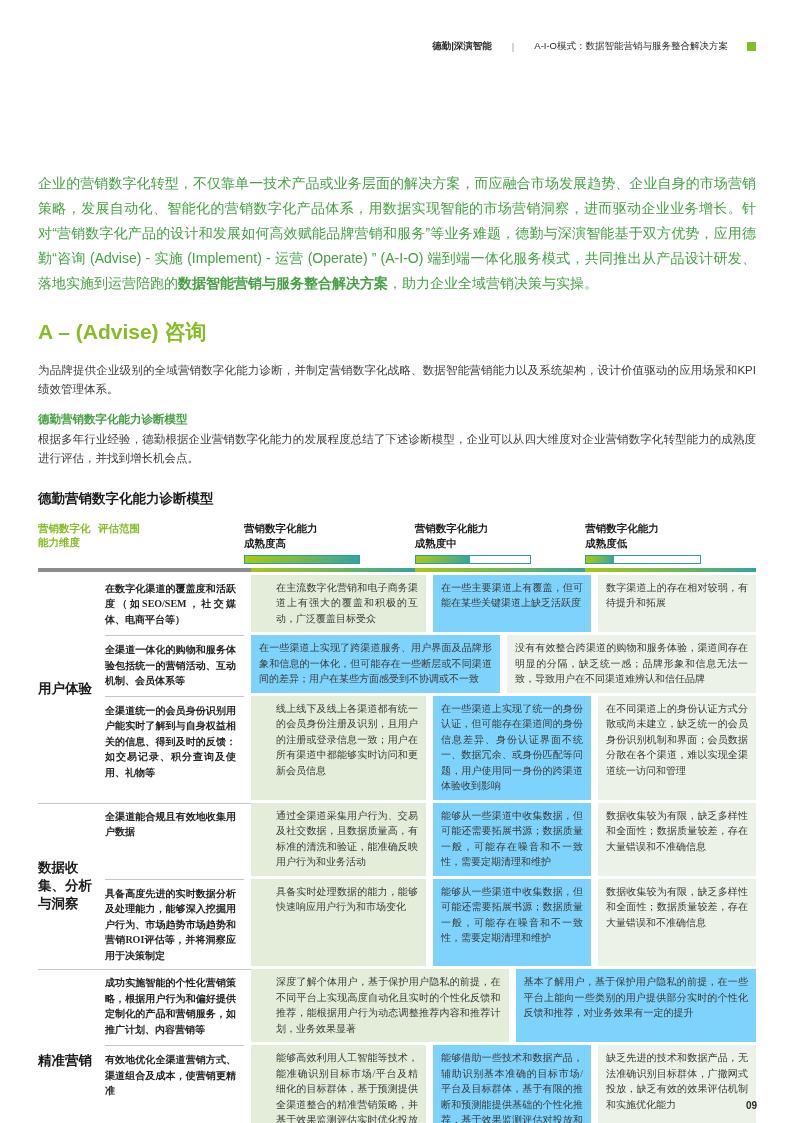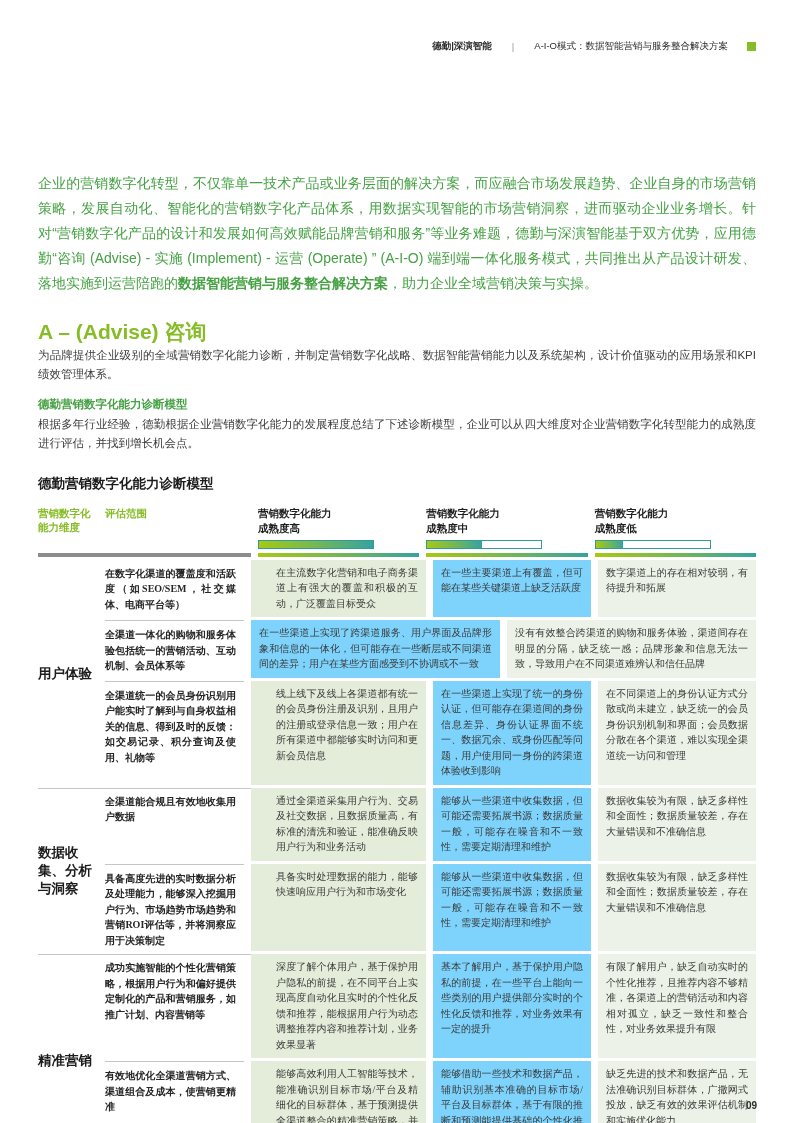--- a/index.html
+++ b/index.html
@@ -14,31 +14,31 @@
   .top-header .sep { color:#9a9a9a; font-weight:300; margin:0 1px; }
   .green-square { width:9px; height:9px; background:#86BC25; display:inline-block; flex:none; }
 
   
   .intro { margin-top:118px; font-size:14px; line-height:25px; color:#45A143;
     text-align:justify; }
   .intro b { font-weight:bold; }
 
   
   .section-title { margin-top:22px; font-size:21px; font-weight:bold; color:#86BC25; }
-  .body-text { margin-top:0; font-size:11.5px; line-height:19px; color:#3c3c3c;
+  .body-text { margin-top:15px; font-size:11.5px; line-height:19px; color:#3c3c3c;
     text-align:justify; }
   .green-sub { margin-top:13px; font-size:11.5px; font-weight:bold; color:#45A143; }
   .model-para { margin-top:3px; }
 
   
   .dtable { margin-top:22px; border-bottom:2px solid #ABC914; padding-bottom:2px; }
   .dtable-title { font-size:13.5px; font-weight:bold; color:#1c1c1c; }
 
   .thead { margin-top:13px; position:relative; display:grid;
-    grid-template-columns:60px 146px 1fr 1fr 1fr; column-gap:7px; }
+    grid-template-columns:60px 146px 1fr 1fr 1fr; }
   .green-label { font-size:10.5px; font-weight:bold; color:#86BC25; line-height:14px;
     display:block; }
   .th-mat { display:flex; flex-direction:column; }
   .mat-l { font-size:10.5px; font-weight:bold; color:#1f1f1f; line-height:14.5px; }
   .bar { margin-top:5px; width:116px; height:9px; border:1px solid #2F9E9B; position:relative;
     background:#ffffff; }
   .bar-fill { position:absolute; top:0; left:0; bottom:0; width:100%;
     background:linear-gradient(90deg,#A8C813 0%,#6FB65A 55%,#35A3A1 100%); }
   .th-mat .spacer { flex:1; min-height:4px; }
   .mat-rule { height:3.5px; background:linear-gradient(90deg,#A8C813 0%,#6FB65A 55%,#35A3A1 100%); }
@@ -168,21 +168,20 @@
         </div>
       </div>
 
       <div class="tgroup">
         <div class="glabel">精准营销</div>
         <div class="grows">
           <div class="trow">
             <div class="cell scope">成功实施智能的个性化营销策略，根据用户行为和偏好提供定制化的产品和营销服务，如推广计划、内容营销等</div>
             <div class="cell mat high">深度了解个体用户，基于保护用户隐私的前提，在不同平台上实现高度自动化且实时的个性化反馈和推荐，能根据用户行为动态调整推荐内容和推荐计划，业务效果显著</div>
             <div class="cell mat mid">基本了解用户，基于保护用户隐私的前提，在一些平台上能向一些类别的用户提供部分实时的个性化反馈和推荐，对业务效果有一定的提升</div>
-            <div class="cell mat low">有限了解用户，缺乏自动实时的个性化推荐，且推荐内容不够精准，各渠道上的营销活动和内容相对孤立，缺乏一致性和整合性，对业务效果提升有限</div>
           </div>
           <div class="trow">
             <div class="cell scope">有效地优化全渠道营销方式、渠道组合及成本，使营销更精准</div>
             <div class="cell mat high">能够高效利用人工智能等技术，能准确识别目标市场/平台及精细化的目标群体，基于预测提供全渠道整合的精准营销策略，并基于效果监测评估实时优化投放和营销策略</div>
             <div class="cell mat mid">能够借助一些技术和数据产品，辅助识别基本准确的目标市场/平台及目标群体，基于有限的推断和预测能提供基础的个性化推荐，基于效果监测评估对投放和营销策略的影响有一定支持</div>
             <div class="cell mat low">缺乏先进的技术和数据产品，无法准确识别目标群体，广撒网式投放，缺乏有效的效果评估机制和实施优化能力</div>
           </div>
         </div>
       </div>
 

